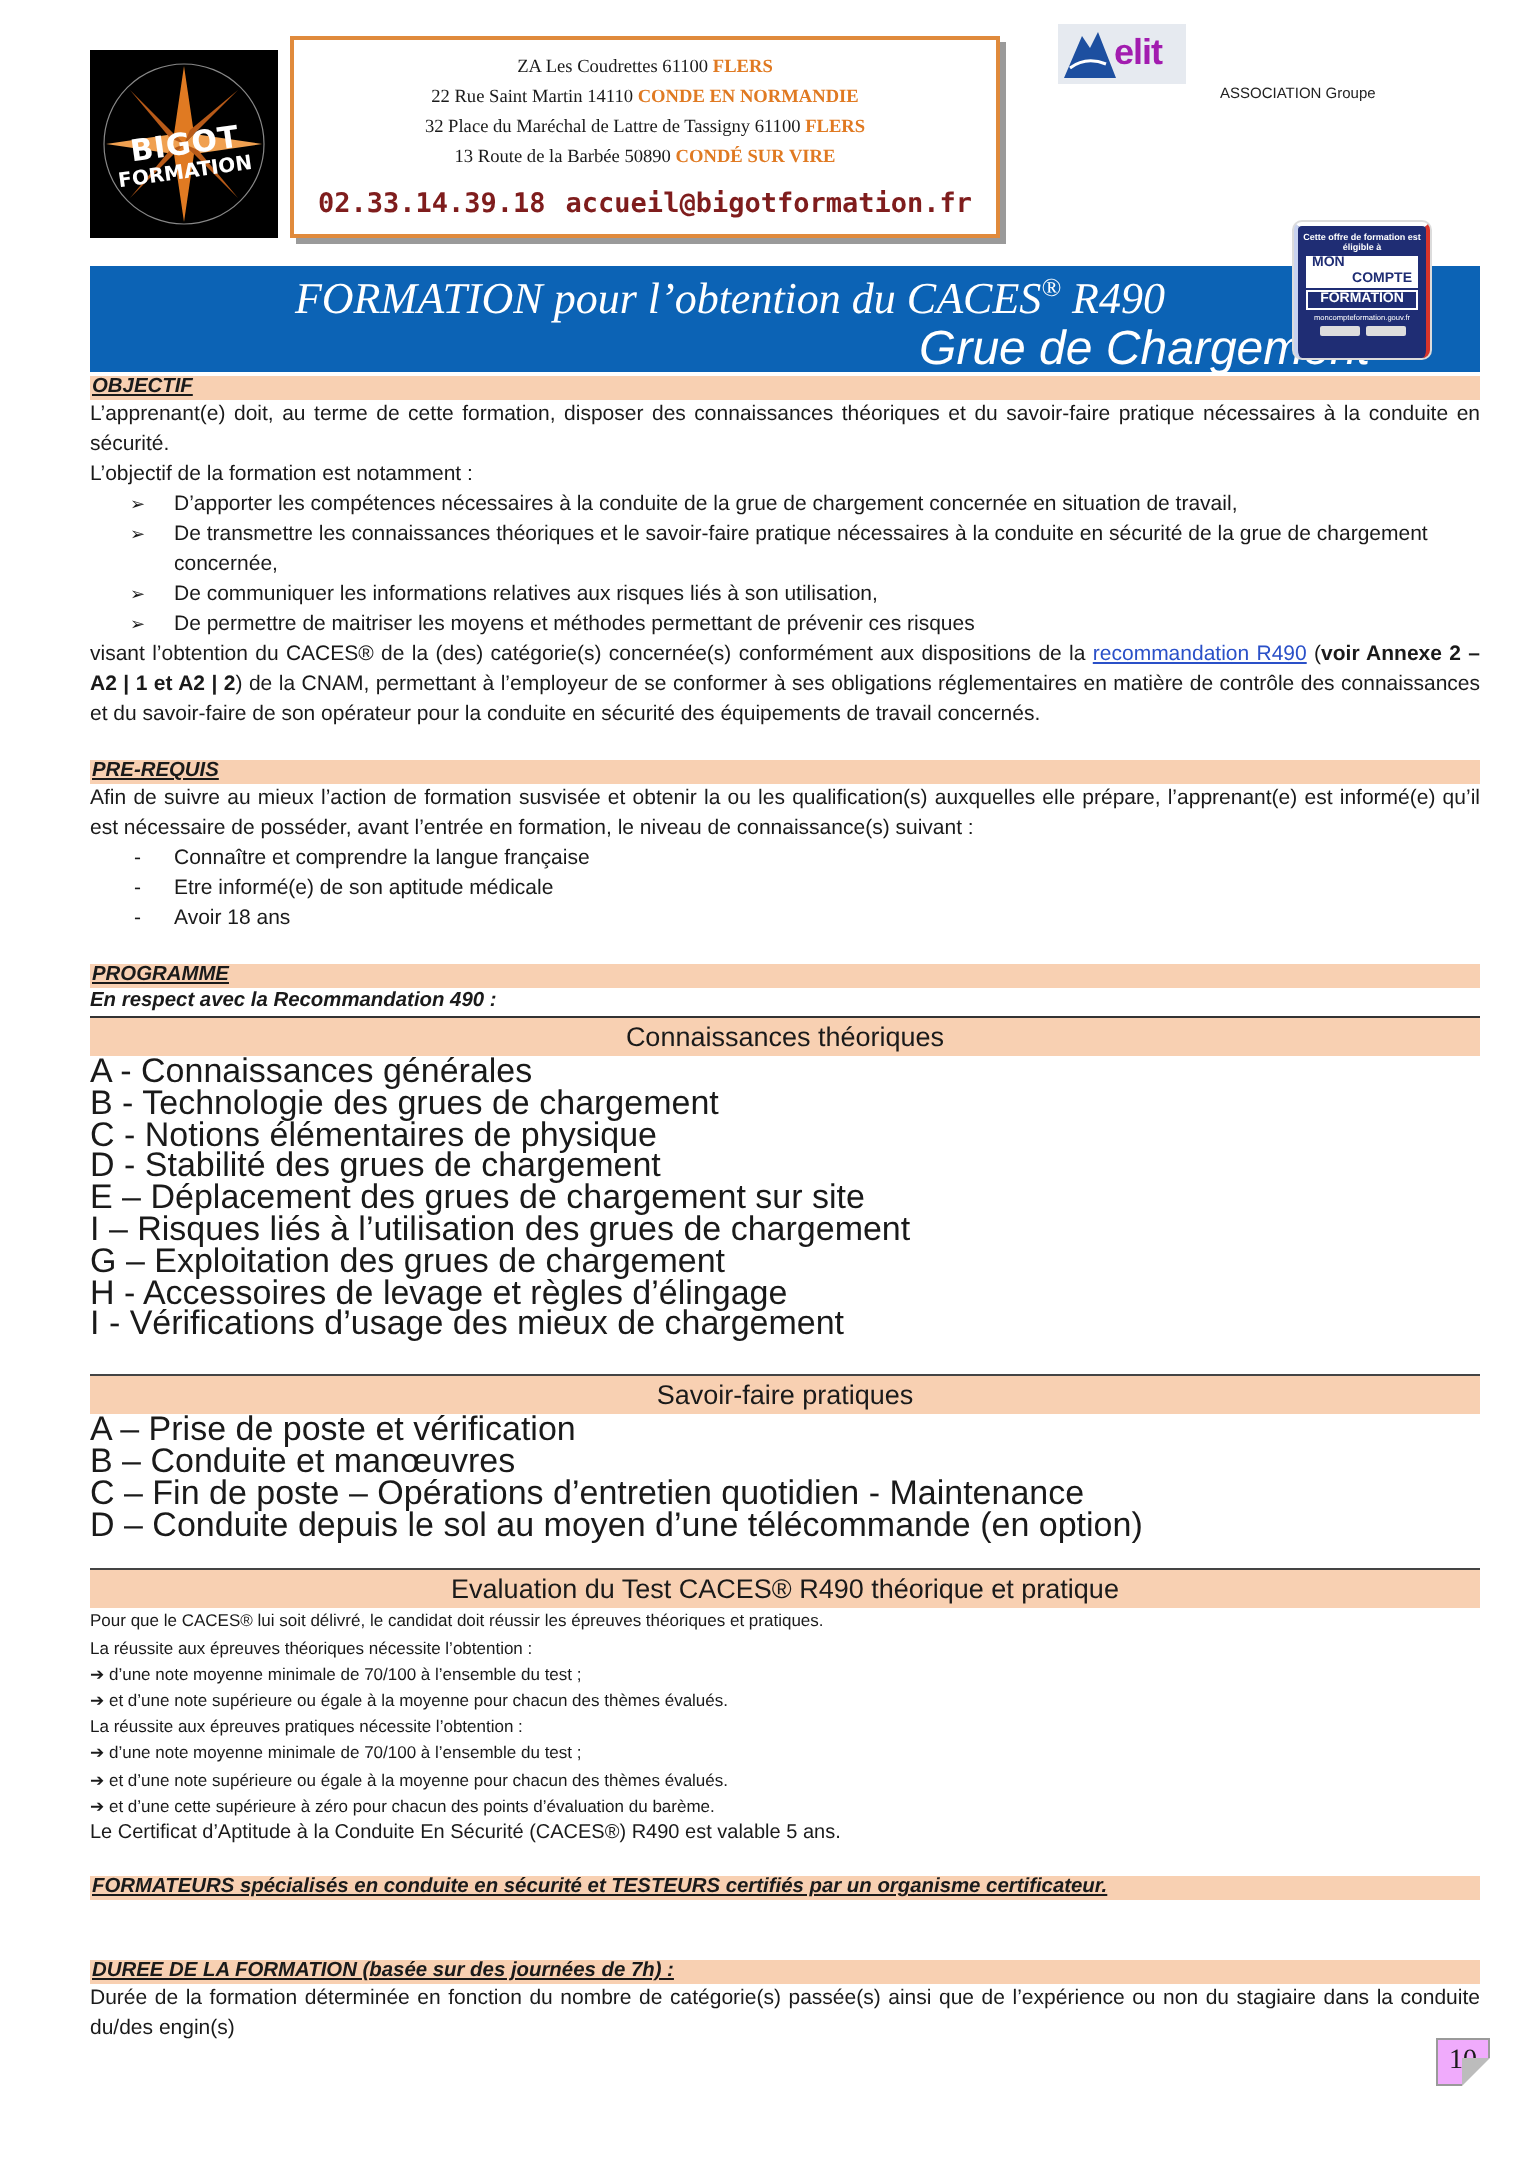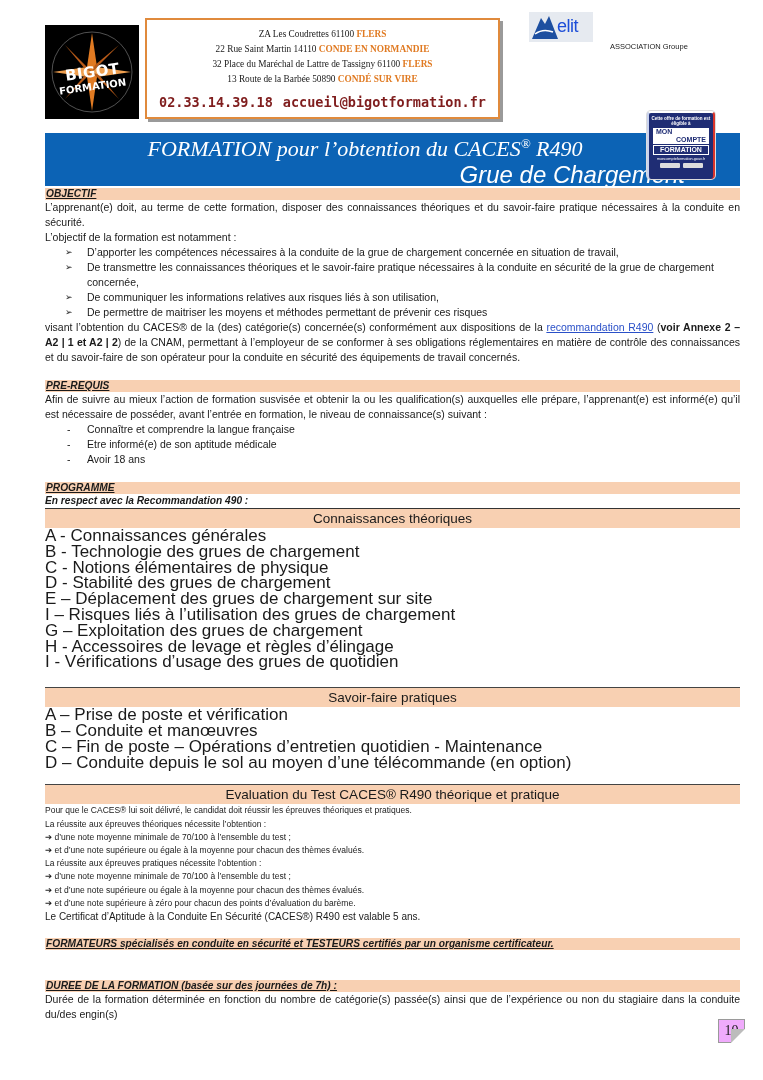--- a/index.html
+++ b/index.html
@@ -13,21 +13,21 @@
     .logo-bigot .brand2 { position: absolute; left: 14px; top: 56px; font-family: "DejaVu Sans", sans-serif; font-weight: bold; font-size: 10px; color: #fff; transform: rotate(-8deg); }
 
     .address-box { position: absolute; left: 145px; top: 18px; width: 355px; height: 101px; border: 2px solid #e08a3c; background: #fff; box-shadow: 3px 3px 0 #9a9a9a; text-align: center; padding-top: 7px; }
     .address-box .addr-line { font-family: Liberation Serif, serif; font-size: 9.3px; line-height: 15px; color: #1a1a1a; }
     .address-box .city { color: #e07a22; font-weight: bold; }
     .address-box .contact { font-family: "DejaVu Sans Mono", monospace; font-size: 13.5px; color: #7f1d1d; font-weight: bold; margin-top: 7px; }
     .address-box .contact span + span { margin-left: 10px; }
 
     .elit-logo { position: absolute; left: 529px; top: 12px; width: 64px; height: 30px; background: #e6eaf0; }
     .elit-logo .mountain { position: absolute; left: 2px; top: 2px; }
-    .elit-logo .elit-text { position: absolute; left: 28px; top: 4px; font-family: "Liberation Sans", sans-serif; font-weight: normal; font-size: 18px; color: #1d4ed8; letter-spacing: -0.5px; }
+    .elit-logo .elit-text { position: absolute; left: 28px; top: 4px; font-family: "Liberation Sans", sans-serif; font-weight: bold; font-size: 18px; color: #a21caf; letter-spacing: -0.5px; }
     .assoc { position: absolute; left: 610px; top: 42px; font-size: 7.5px; color: #222; font-family: Liberation Sans, sans-serif; }
 
     
     .title-band { position: absolute; left: 45px; top: 133px; width: 695px; height: 53px; background: #0c63b5; color: #ffffff; }
     .title-band .t1 { position: absolute; left: 0; width: 640px; top: 3px; text-align: center; font-family: "Liberation Serif", serif; font-style: italic; font-size: 22px; }
     .title-band .t1 sup { font-size: 13px; }
     .title-band .t2 { position: absolute; left: 0; width: 640px; top: 28px; text-align: right; font-family: Liberation Sans, sans-serif; font-style: italic; font-size: 24px; }
 
     .mcf-badge { position: absolute; left: 647px; top: 111px; width: 68px; height: 68px; background: #1f2d74; border-radius: 4px; border-top: 2px solid #fff; border-left: 2px solid #c9d3f0; border-right: 2px solid #d9342b; box-shadow: 0 0 0 1px #dcdcdc; color: #fff; text-align: center; }
     .mcf-badge .small { font-size: 4.5px; line-height: 5px; margin-top: 3px; font-weight: bold; }
@@ -143,21 +143,21 @@
   <div class="band-title" style="border-top:none">Connaissances théoriques</div>
   <div class="item-list">
     <div>A - Connaissances générales</div>
     <div>B - Technologie des grues de chargement</div>
     <div>C - Notions élémentaires de physique</div>
     <div>D - Stabilité des grues de chargement</div>
     <div>E – Déplacement des grues de chargement sur site</div>
     <div>I – Risques liés à l’utilisation des grues de chargement</div>
     <div>G – Exploitation des grues de chargement</div>
     <div>H - Accessoires de levage et règles d’élingage</div>
-    <div>I - Vérifications d’usage des grues de quotidien</div>
+    <div>I - Vérifications d’usage des mieux de chargement</div>
   </div>
 
   <div style="height:17px"></div>
 
   <div class="band-title">Savoir-faire pratiques</div>
   <div class="item-list">
     <div>A – Prise de poste et vérification</div>
     <div>B – Conduite et manœuvres</div>
     <div>C – Fin de poste – Opérations d’entretien quotidien - Maintenance</div>
     <div>D – Conduite depuis le sol au moyen d’une télécommande (en option)</div>
@@ -167,21 +167,21 @@
 
   <div class="band-title">Evaluation du Test CACES® R490 théorique et pratique</div>
   <div class="eval-small">
     <div>Pour que le CACES® lui soit délivré, le candidat doit réussir les épreuves théoriques et pratiques.</div>
     <div>La réussite aux épreuves théoriques nécessite l’obtention :</div>
     <div>➔ d’une note moyenne minimale de 70/100 à l’ensemble du test ;</div>
     <div>➔ et d’une note supérieure ou égale à la moyenne pour chacun des thèmes évalués.</div>
     <div>La réussite aux épreuves pratiques nécessite l’obtention :</div>
     <div>➔ d’une note moyenne minimale de 70/100 à l’ensemble du test ;</div>
     <div>➔ et d’une note supérieure ou égale à la moyenne pour chacun des thèmes évalués.</div>
-    <div>➔ et d’une note supérieure à zéro pour chacun des points d’évaluation du barème.</div>
+    <div>➔ et d’une cette supérieure à zéro pour chacun des points d’évaluation du barème.</div>
   </div>
   <div class="eval-last">Le Certificat d’Aptitude à la Conduite En Sécurité (CACES®) R490 est valable 5 ans.</div>
 
   <div style="height:14px"></div>
 
   <div class="sect-head">FORMATEURS spécialisés en conduite en sécurité et TESTEURS certifiés par un organisme certificateur.</div>
 
   <div style="height:30px"></div>
 
   <div class="sect-head">DUREE DE LA FORMATION (basée sur des journées de 7h) :</div>

